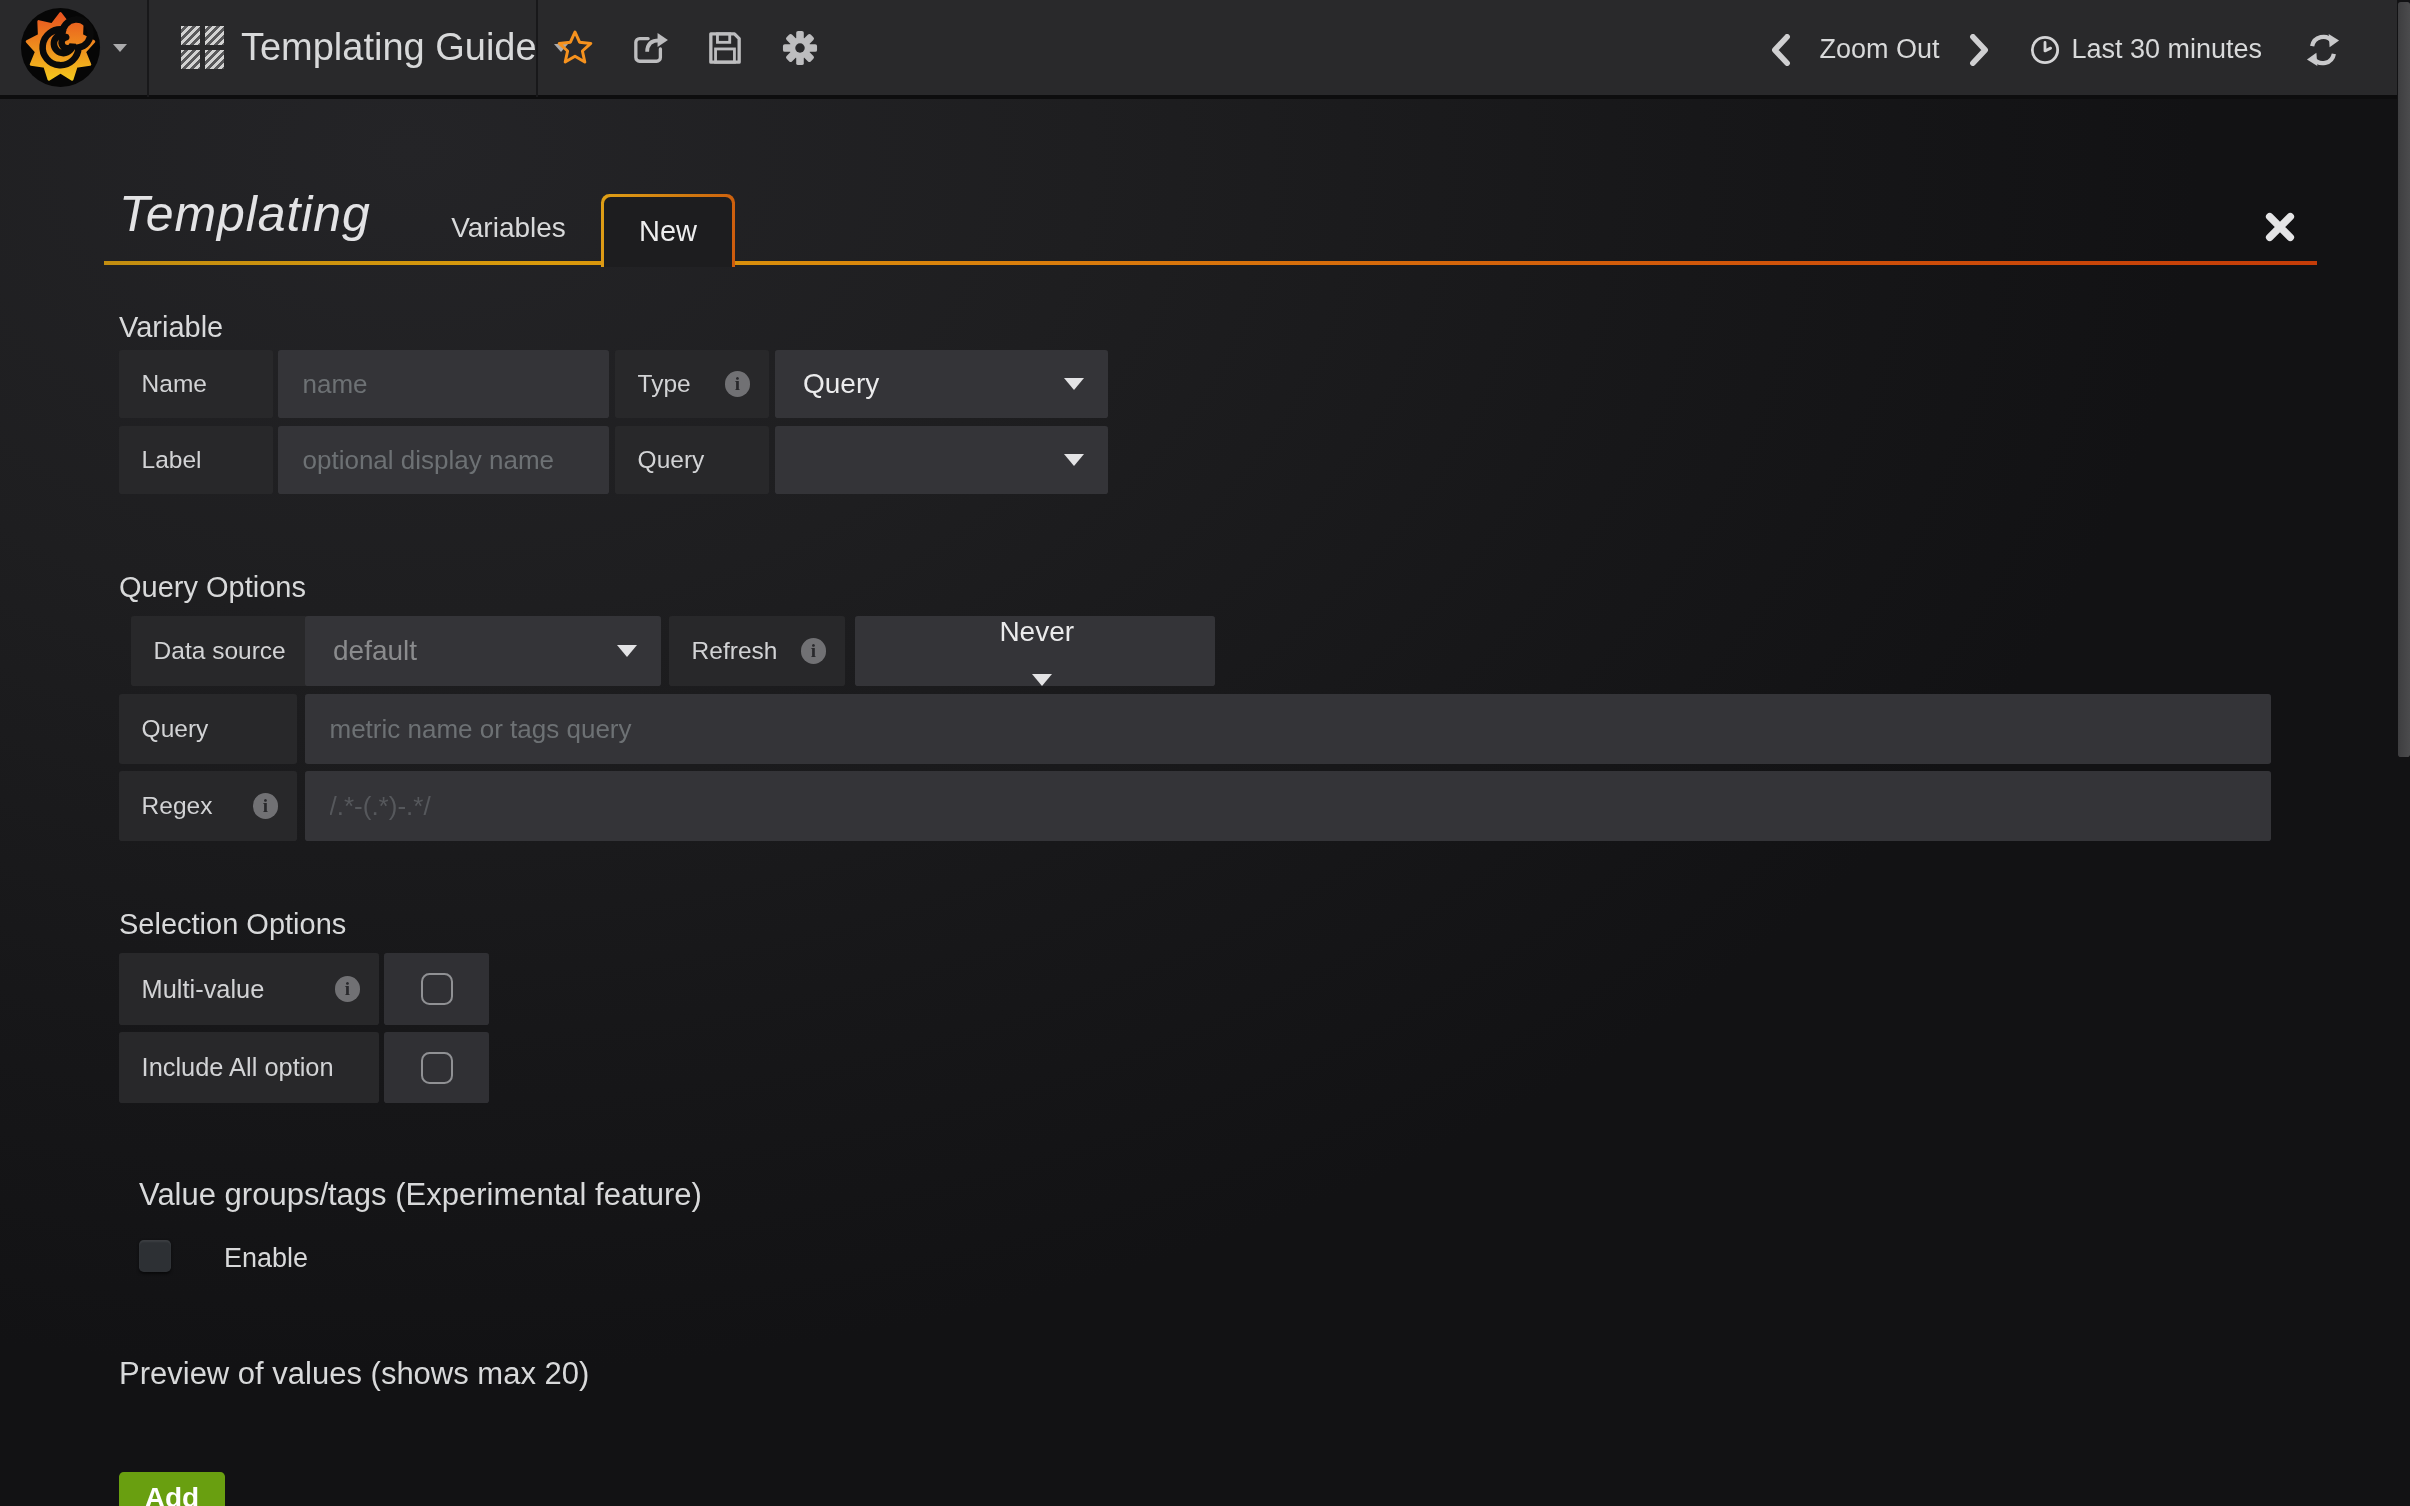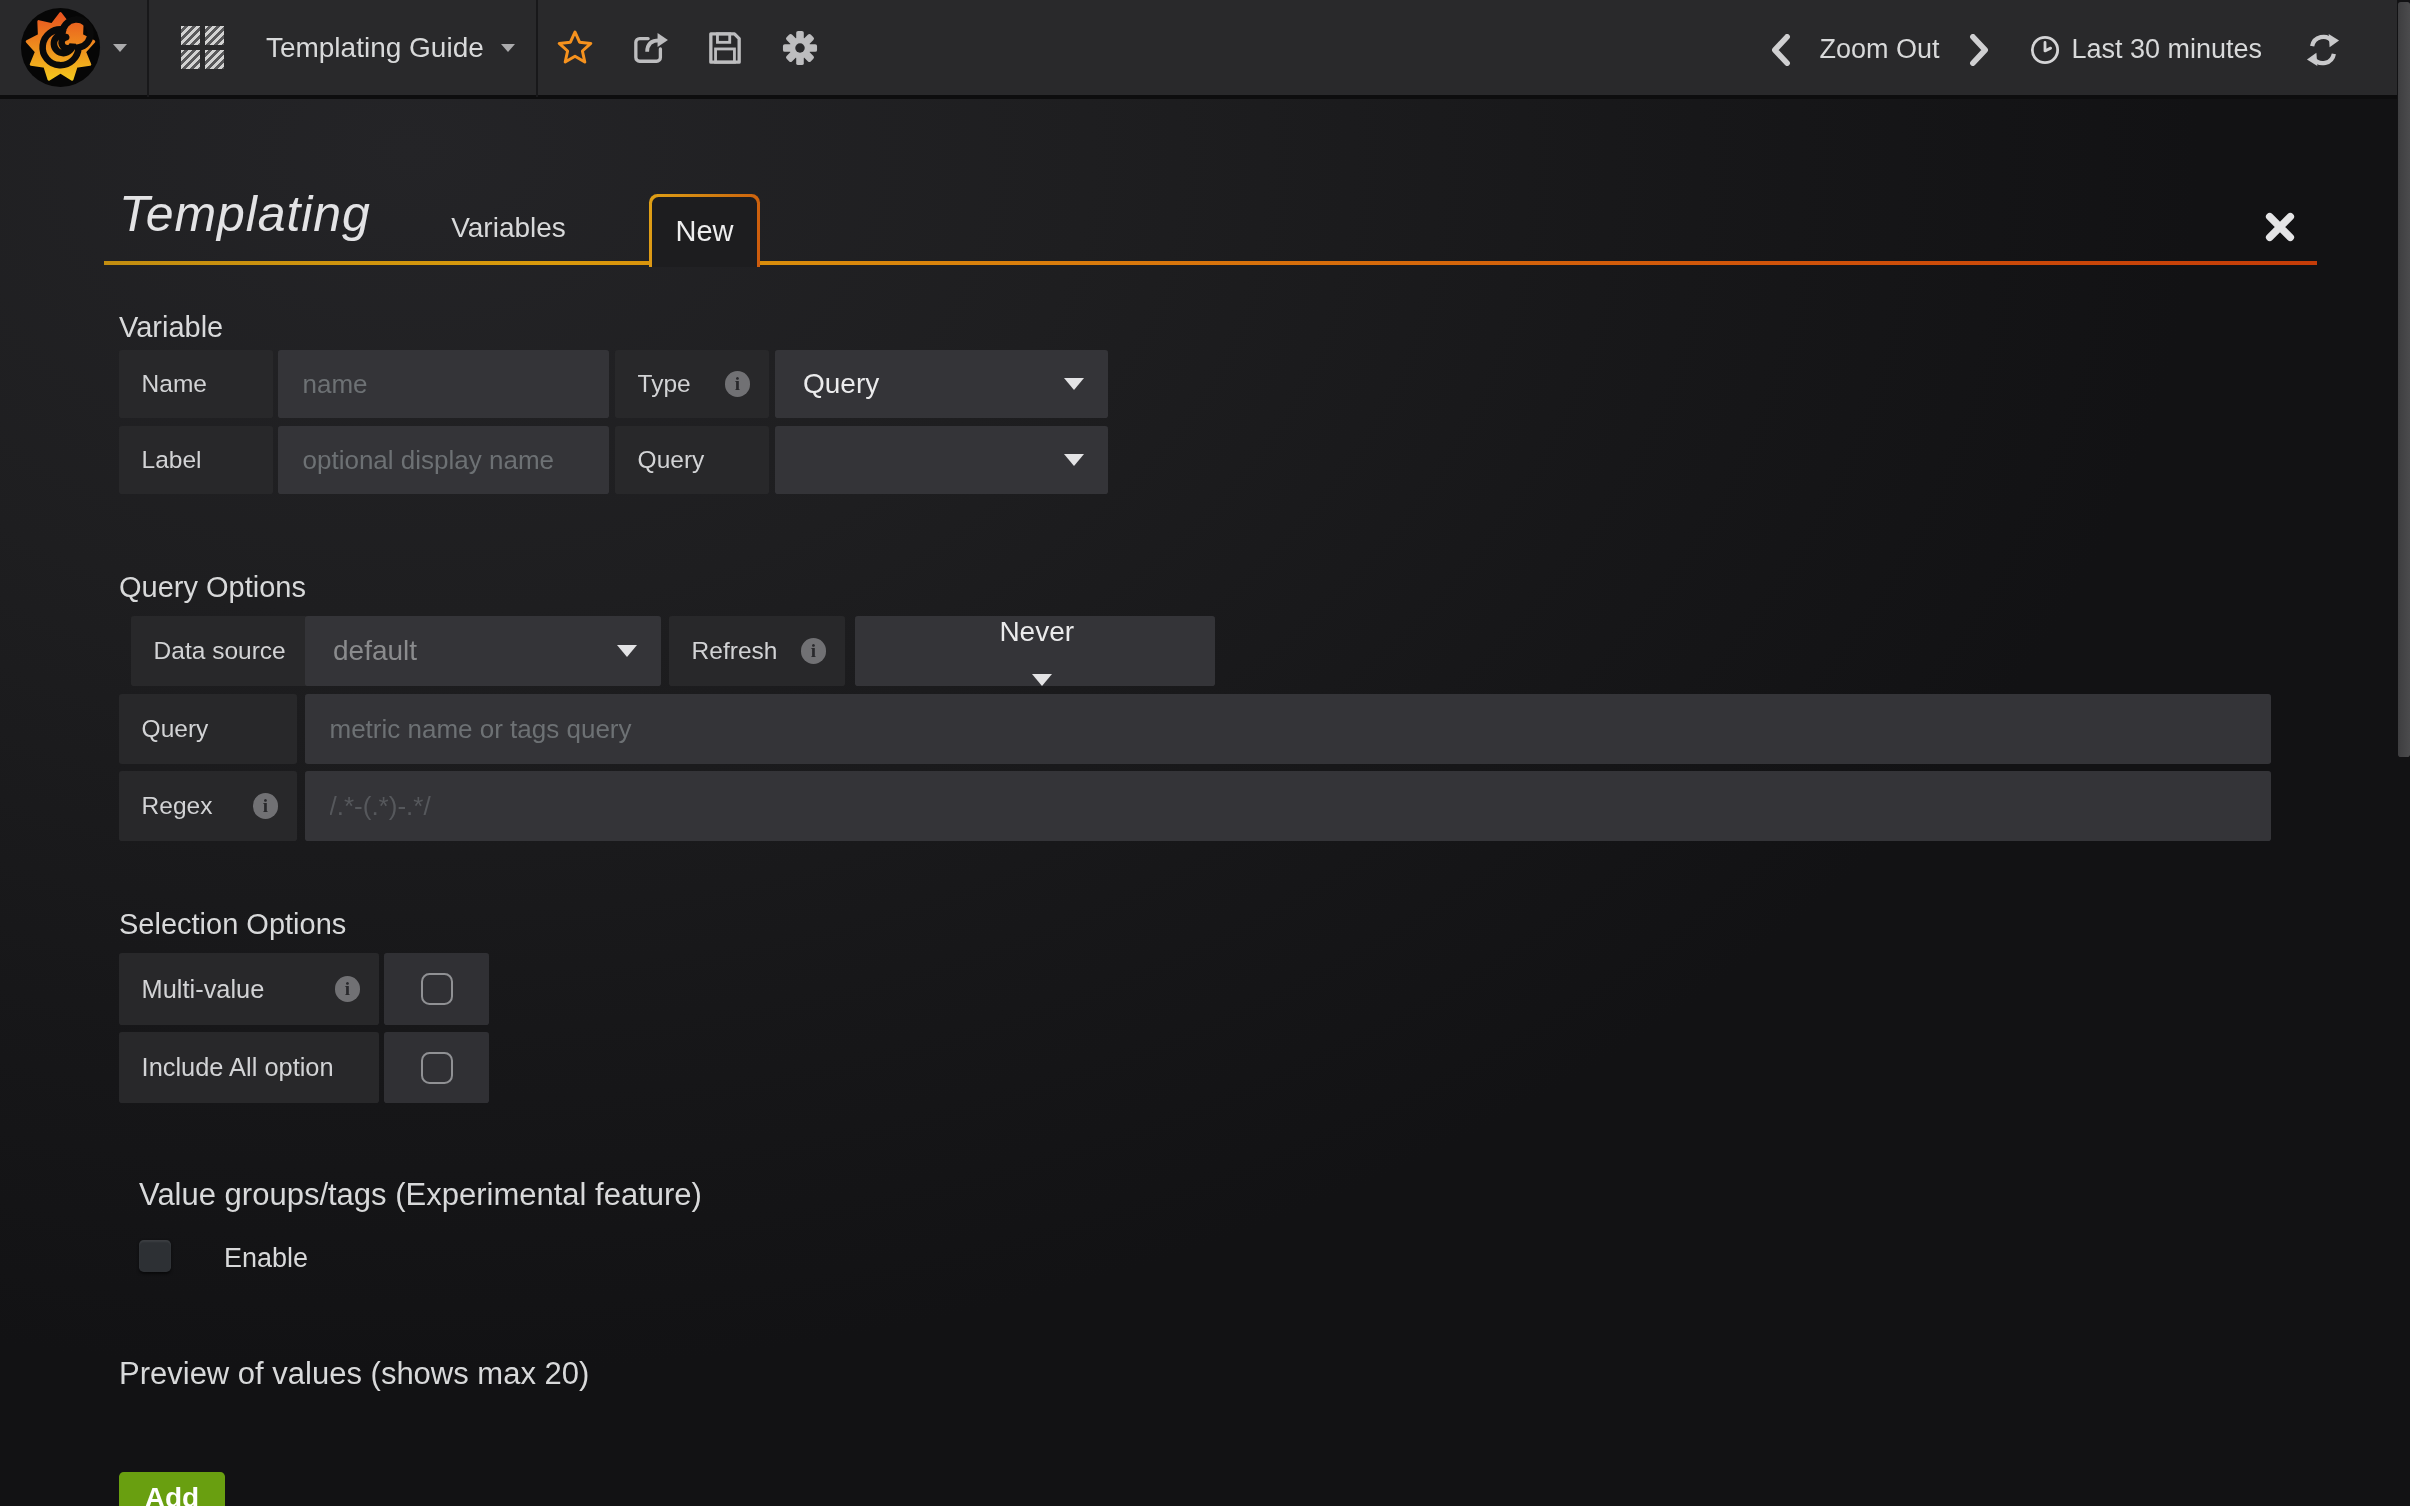--- a/index.html
+++ b/index.html
@@ -19,41 +19,41 @@
     position:absolute; left:0; top:0; width:2411px; height:99px;
     background:#29292b; border-bottom:4.7px solid #0d0d0e;
     display:flex; align-items:center; z-index:5;
   }
   .nav-div { width:1.9px; height:99px; background:#18181a; flex:none; }
   .logo-block { width:147px; height:99px; display:flex; align-items:center; justify-content:center; gap:11.3px; flex:none; cursor:pointer; }
   .caret-sm { width:0; height:0; border-left:7.5px solid transparent; border-right:7.5px solid transparent; border-top:8.5px solid #ababad; }
   .dash-block { width:387px; height:99px; display:flex; align-items:center; padding-left:32px; gap:17px; flex:none; cursor:pointer; }
   .grid-icon { width:43px; height:43px; display:grid; grid-template-columns:1fr 1fr; grid-template-rows:1fr 1fr; gap:4.7px; flex:none; }
   .grid-icon span { background:repeating-linear-gradient(135deg,#d2d2d2 0 2.8px,#58585a 2.8px 5.6px); }
-  .dash-title { font-size:28px; color:#d8d9da; white-space:nowrap;margin-left:25px; }
+  .dash-title { font-size:38px; color:#d8d9da; white-space:nowrap; }
   .nav-icon-btn { width:75px; height:99px; display:flex; align-items:center; justify-content:center; cursor:pointer; }
   .nav-right { position:absolute; right:14px; top:0; height:99px; display:flex; align-items:center; }
   .nav-text { font-size:27px; color:#d8d9da; white-space:nowrap; }
   .chev-btn { width:53px; height:99px; display:flex; align-items:center; justify-content:center; cursor:pointer; }
   .time-btn { display:flex; align-items:center; gap:11.3px; margin:0 28px 0 24.5px; cursor:pointer; }
   .refresh-btn { width:66px; height:99px; display:flex; align-items:center; justify-content:center; margin-right:41px; cursor:pointer; }
 
   
   .scrollbar { position:absolute; right:0; top:0; width:14px; height:1507px; background:#121214; z-index:9; }
   .scroll-thumb { margin:1.9px 0.9px; height:755px; background:linear-gradient(90deg,#3e3e40,#4b4b4d); border-radius:2.8px; }
 
   
   .page-title { position:absolute; left:119px; top:185px; font-size:50px; font-style:italic; color:#e3e3e5; letter-spacing:0.9px; }
   .tabs-underline { position:absolute; left:104px; top:261px; width:2213px; height:3.8px;
     background:linear-gradient(90deg,#c28d10 0%,#d99a0c 20%,#d97a0c 45%,#d0540a 75%,#c43c08 100%); z-index:1; }
   .tab-variables { position:absolute; left:433px; top:194px; width:151px; height:68px;
     display:flex; align-items:center; justify-content:center; font-size:28px; color:#d8d9da; cursor:pointer; z-index:2; }
-  .tab-new { position:absolute; left:601px; top:194px; width:111px; height:73px;
+  .tab-new { position:absolute; left:601px; top:194px; width:134px; height:73px;
     padding:2.8px 2.8px 0 2.8px; background:linear-gradient(100deg,#dfa016,#d07c10 55%,#cd5a0d);
-    border-radius:8.5px 8.5px 0 0; z-index:3; cursor:pointer;margin-left:48px; }
+    border-radius:8.5px 8.5px 0 0; z-index:3; cursor:pointer; }
   .tab-new-inner { width:100%; height:100%; background:#1d1d1f; border-radius:6.6px 6.6px 0 0;
     display:flex; align-items:center; justify-content:center; font-size:29px; color:#ededee; }
   .close-btn { position:absolute; left:2260px; top:207px; width:40px; height:40px;
     display:flex; align-items:center; justify-content:center; cursor:pointer; z-index:3; }
 
   
   .h { position:absolute; left:119px; color:#d8d9da; font-size:29px; white-space:nowrap; }
   .box { position:absolute; border-radius:2.8px; }
   .lbl { background:#28282a; color:#d2d3d5; font-size:24.5px; display:flex; align-items:center; padding:0 19px 0 22.6px; }
   .lbl .spread { flex:1; }

